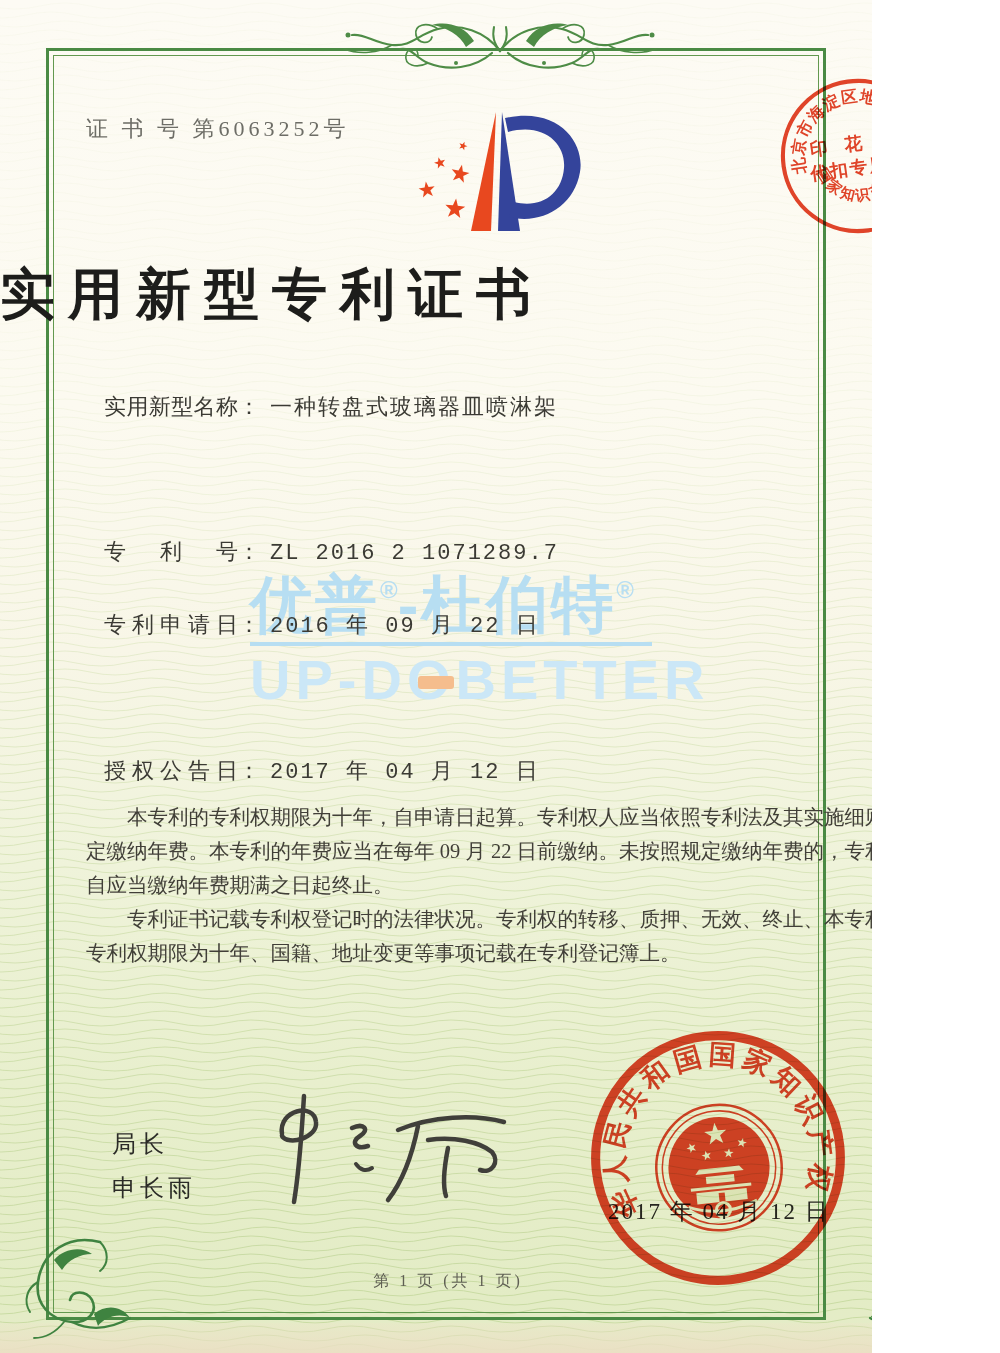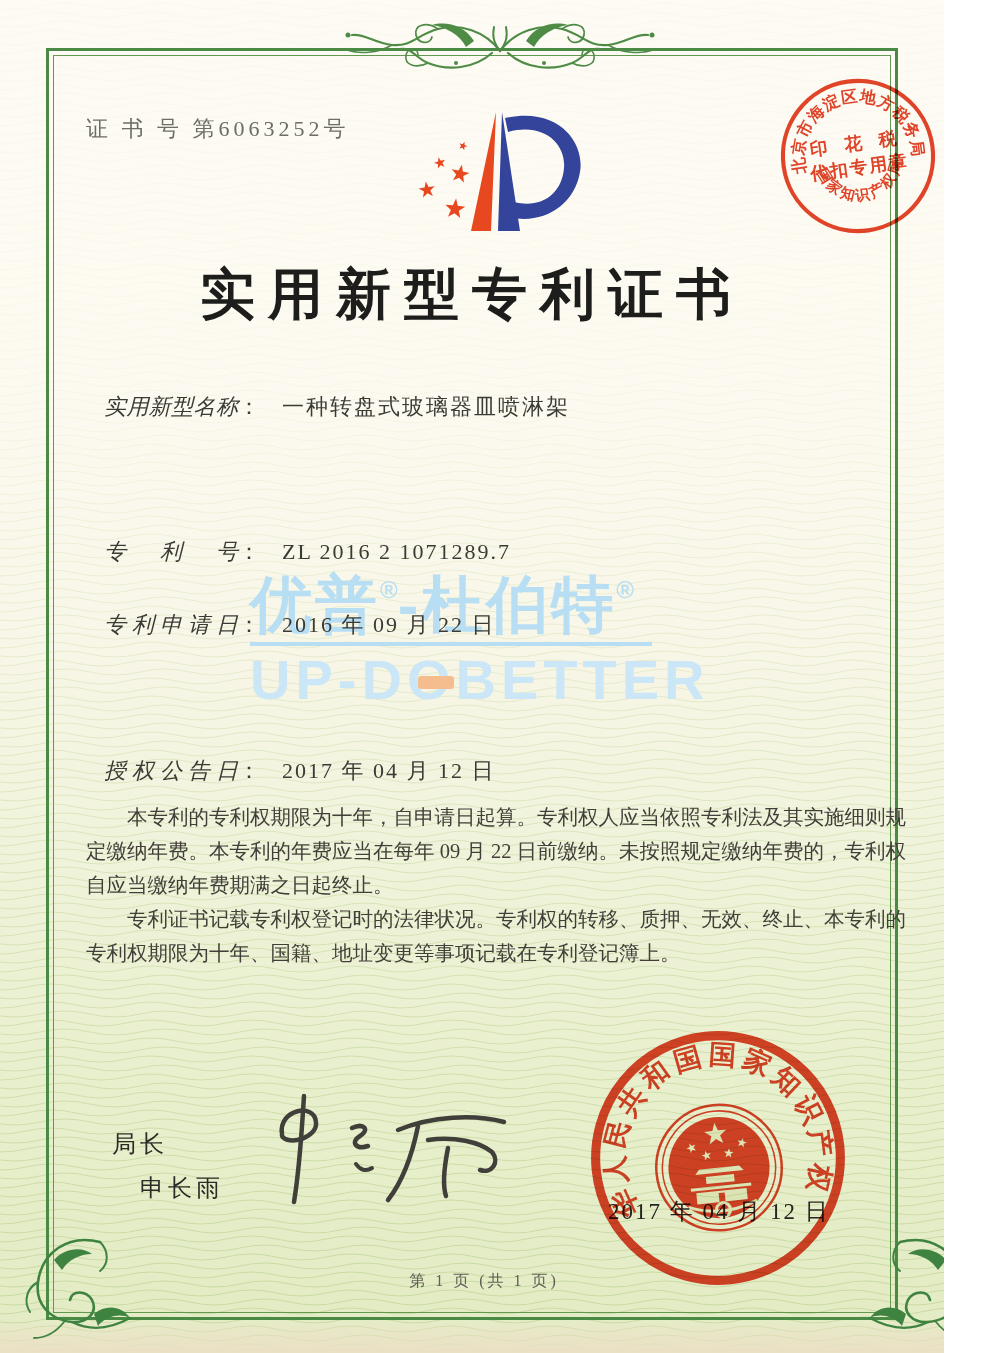--- a/index.html
+++ b/index.html
@@ -1,35 +1,35 @@
 <!DOCTYPE html>
 <html><head>
 <meta charset="utf-8">
 <style>
   html,body{margin:0;padding:0;background:#ffffff;}
-  .page{position:relative;width:944px;height:1353px;overflow:hidden;
+  .page{position:relative;width:872px;height:1353px;overflow:hidden;
         font-family:"Liberation Serif","DejaVu Serif",serif;
         background:linear-gradient(180deg,#fdfbf4 0%,#fcfaf0 30%,#f8f6e7 48%,#eff3da 64%,#e8efcd 80%,#e3ecc5 96%,#e6ecc9 100%);}
   .waves{position:absolute;left:0;top:0;width:1000px;height:1353px;z-index:0;pointer-events:none;}
   .scan-strip{position:absolute;left:0;right:0;bottom:0;height:30px;z-index:0;
         background:linear-gradient(180deg,rgba(238,228,202,.25),#eae0c4);}
   
   .frame-outer{position:absolute;left:46px;top:48px;right:46px;bottom:33px;border:3px solid #4a8a44;z-index:1;}
   .frame-inner{position:absolute;left:53px;top:55px;right:53px;bottom:40px;border:1px solid #63994f;z-index:1;}
   .orn{position:absolute;z-index:2;}
   
   .cert-no{position:absolute;left:86px;top:114px;font-size:22px;letter-spacing:4px;color:#6d6d66;z-index:2;}
   
-  .title{position:absolute;left:0;right:0;top:258px;text-align:center;font-size:55px;font-weight:700;
+  .title{position:absolute;left:0;right:0;top:258px;font-size:55px;font-weight:700;
          letter-spacing:13px;color:#1d1d1b;z-index:2;}
   
   .frow{position:absolute;left:104px;font-size:22px;color:#3b3a34;z-index:2;white-space:nowrap;}
-  .f-label{display:inline-block;width:134px;text-align:justify;text-align-last:justify;text-justify:inter-character;vertical-align:bottom;font-style:italic;}
+  .f-label{display:inline-block;width:134px;text-align:justify;text-align-last:justify;text-justify:inter-character;vertical-align:bottom;}
   .f-colon{margin:0 2px 0 0;}
-  .f-value{letter-spacing:2px;margin-left:20px;}
+  .f-value{letter-spacing:2px;margin-left:8px;font-family:Liberation Mono, monospace;}
   
   .paras{position:absolute;left:86px;width:828px;top:800px;font-size:20.5px;line-height:34px;color:#413f38;z-index:2;}
   .paras p{margin:0;text-indent:2em;}
   
   .watermark{position:absolute;left:250px;top:574px;z-index:1;font-family:"Liberation Sans","DejaVu Sans",sans-serif;pointer-events:none;}
   .wm-line1{font-size:62px;font-weight:bold;color:#b7def2;letter-spacing:3px;white-space:nowrap;line-height:1;}
   .wm-reg{font-size:24px;vertical-align:28px;letter-spacing:0;}
   .wm-underline{height:4px;background:#b7def2;width:402px;margin-top:6px;}
   .wm-line2{position:relative;font-size:56px;font-weight:bold;color:#cbe7f7;letter-spacing:5px;white-space:nowrap;line-height:1;margin-top:6px;}
   .wm-orange{position:absolute;left:168px;top:24px;width:36px;height:13px;background:#f5bd8d;border-radius:3px;}
@@ -292,21 +292,21 @@
   <div class="frow" style="top:537px;"><span class="f-label">专利号</span><span class="f-colon">：</span><span class="f-value">ZL 2016 2 1071289.7</span></div>
   <div class="frow" style="top:610px;"><span class="f-label">专利申请日</span><span class="f-colon">：</span><span class="f-value">2016 年 09 月 22 日</span></div>
   <div class="frow" style="top:756px;"><span class="f-label">授权公告日</span><span class="f-colon">：</span><span class="f-value">2017 年 04 月 12 日</span></div>
 
   <div class="paras">
     <p>本专利的专利权期限为十年，自申请日起算。专利权人应当依照专利法及其实施细则规定缴纳年费。本专利的年费应当在每年 09 月 22 日前缴纳。未按照规定缴纳年费的，专利权自应当缴纳年费期满之日起终止。</p>
     <p>专利证书记载专利权登记时的法律状况。专利权的转移、质押、无效、终止、本专利的专利权期限为十年、国籍、地址变更等事项记载在专利登记簿上。</p>
   </div>
 
   <div class="director" style="top:1128px;">局长</div>
-  <div class="director" style="top:1172px;margin-left:28px;">申长雨</div>
+  <div class="director" style="top:1172px;">申长雨</div>
 
   <svg class="sig" width="270" height="122" viewBox="0 0 270 122" xmlns="http://www.w3.org/2000/svg">
     <g fill="none" stroke="#403f3a" stroke-width="4.5" stroke-linecap="round">
       <path d="M30,48 C26,24 62,16 64,36 C66,52 36,60 30,50"></path>
       <path d="M52,10 C50,40 48,80 42,116"></path>
       <path d="M100,42 C112,36 118,44 108,50 C98,56 104,64 116,60"></path>
       <path d="M104,78 C108,84 114,86 120,82" stroke-width="4"></path>
       <path d="M146,44 C180,30 222,28 252,36"></path>
       <path d="M166,40 C160,70 150,96 136,114"></path>
       <path d="M176,54 C202,50 228,56 240,66 C248,76 240,88 228,84"></path>

